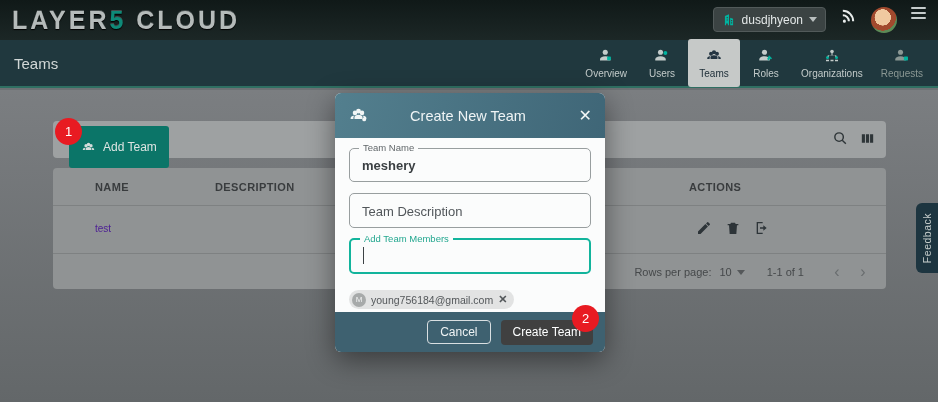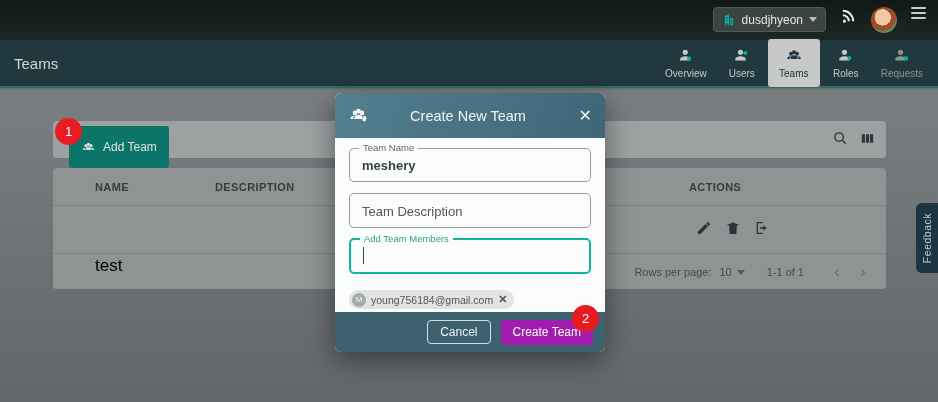--- a/index.html
+++ b/index.html
@@ -54,21 +54,21 @@
   .badge-1 { left:2px; top:-3px; }
   .toolbar-icons { position:absolute; right:10px; top:9px; display:flex; gap:10px; align-items:center; }
   .toolbar-icons svg { width:17px; height:17px; cursor:pointer; }
 
   .table-card { position:absolute; left:53px; top:78px; width:833px; height:121px;
     background:#909394; border-radius:4px; }
   .thead { position:relative; height:38px; border-bottom:1px solid #7e8182; }
   .th { position:absolute; top:13px; font-size:11px; font-weight:bold; letter-spacing:.4px; color:#393c3e; }
   .th-name { left:42px; } .th-desc { left:162px; } .th-actions { left:636px; }
   .trow { position:relative; height:48px; border-bottom:1px solid #7e8182; }
-  .cell-name { position:absolute; left:42px; top:17px; font-size:17px; color:#000000;margin-top:33px; }
+  .cell-name { position:absolute; left:42px; top:17px; font-size:10px; color:#4c1d95; }
   .row-actions { position:absolute; left:643px; top:14px; display:flex; gap:13px; }
   .row-actions svg { width:16px; height:16px; fill:#2d3438; cursor:pointer; }
   .pagination { position:absolute; right:14px; bottom:0; height:34px; display:flex;
     align-items:center; gap:8px; font-size:11px; color:#45484a; }
   .rpp-select { display:flex; align-items:center; gap:5px; cursor:pointer; margin-right:14px; }
   .pagination .caret { border-top-color:#55585a; }
   .range-label { margin-right:16px; }
   .pg-chevron { font-size:16px; color:#696d6f; width:18px; text-align:center; cursor:pointer; }
 
   
@@ -106,30 +106,33 @@
     background:#e2e3e3; padding:0 7px 0 3px; gap:5px; }
   .chip-avatar { width:14px; height:14px; border-radius:50%; background:#a7aaaa; color:#f2f3f3;
     font-size:8px; display:flex; align-items:center; justify-content:center; }
   .chip-label { font-size:10.5px; color:#53575a; }
   .chip-close { font-size:11px; color:#54585b; font-weight:bold; cursor:pointer;
     background:none; border:none; font-family:inherit; line-height:1; padding:0; }
   .modal-footer { position:relative; height:40px; border-radius:0 0 6px 6px; background:#3e6170;
     display:flex; align-items:center; justify-content:flex-end; gap:10px; padding:0 12px; }
   .btn-cancel { height:24px; padding:0 12px; background:transparent; border:1px solid #d9dfe1;
     border-radius:4px; color:#eef3f4; font-size:12px; cursor:pointer; font-family:inherit; }
-  .btn-create { height:25px; padding:0 12px; background:#a21caf; border:none;
+  .btn-create { height:25px; padding:0 12px; background:#404040; border:none;
     border-radius:4px; color:#feffff; font-size:12px; cursor:pointer; font-family:inherit; }
   .badge2-abs { position:absolute; left:237px; top:212px; }
 </style>
 </head>
 <body>
 
 <div class="app">
 
   <header class="topbar">
+    <div class="logo">
+      <span>LAYER</span><span class="accent">5</span><span> CLOUD</span>
+    </div>
     <div class="topbar-right">
       <div class="org-switcher">
         <svg viewBox="0 0 24 24" width="14" height="14">
           <path fill="#00b39f" d="M5 21V5l7-3v19h-2v-3h-3v3H5zm3-12h2V7H8v2zm0 4h2v-2H8v2zm6 8V8l5 2v11h-5zm1.5-7h2v-2h-2v2zm0 4h2v-2h-2v2z"></path>
         </svg>
         <span class="org-name">dusdjhyeon</span>
         <span class="caret"></span>
       </div>
       <svg viewBox="0 0 24 24" width="17" height="17">
         <path fill="#e8eceb" d="M6.18 17.82A2.18 2.18 0 1 1 4 20a2.18 2.18 0 0 1 2.18-2.18zM4 10.1a9.9 9.9 0 0 1 9.9 9.9h-2.87A7.03 7.03 0 0 0 4 12.97V10.1zM4 4a16 16 0 0 1 16 16h-2.88A13.12 13.12 0 0 0 4 6.88V4z"></path>
@@ -172,20 +175,30 @@
           </svg>
         <span class="tab-label">Teams</span>
       </div>
       <div class="nav-tab">
         <svg viewBox="0 0 24 24">
             <circle cx="10" cy="7" r="3.4"></circle>
             <path d="M10 12.4c-4.2 0-7 1.8-7 4.1V18h14v-1.5c0-2.3-2.8-4.1-7-4.1z"></path>
             <path class="accent-dot" d="M16 11l4 4-1.5 1.5L17 15l-1 1 .8.8-1.3 1.3-2-2z"></path>
           </svg>
         <span class="tab-label">Roles</span>
+      </div>
+      <div class="nav-tab">
+        <svg viewBox="0 0 24 24">
+            <circle cx="12" cy="6" r="2.4"></circle>
+            <circle cx="6" cy="14" r="2" class="accent-dot"></circle>
+            <circle cx="18" cy="14" r="2" class="accent-dot"></circle>
+            <path d="M11.3 8h1.4v3h5v2h-1.4v-1.6H7.7V13H6.3v-2h5V8z"></path>
+            <path d="M4 17h4v2H4zM10 17h4v2h-4zM16 17h4v2h-4z"></path>
+          </svg>
+        <span class="tab-label">Organizations</span>
       </div>
       <div class="nav-tab dim">
         <svg viewBox="0 0 24 24">
             <circle cx="10" cy="7" r="3.4"></circle>
             <path d="M10 12.4c-4.2 0-7 1.8-7 4.1V18h14v-1.5c0-2.3-2.8-4.1-7-4.1z"></path>
             <rect class="accent-dot" x="14.5" y="12.5" width="5.5" height="5.5" rx="1"></rect>
           </svg>
         <span class="tab-label">Requests</span>
       </div>
     </div>

